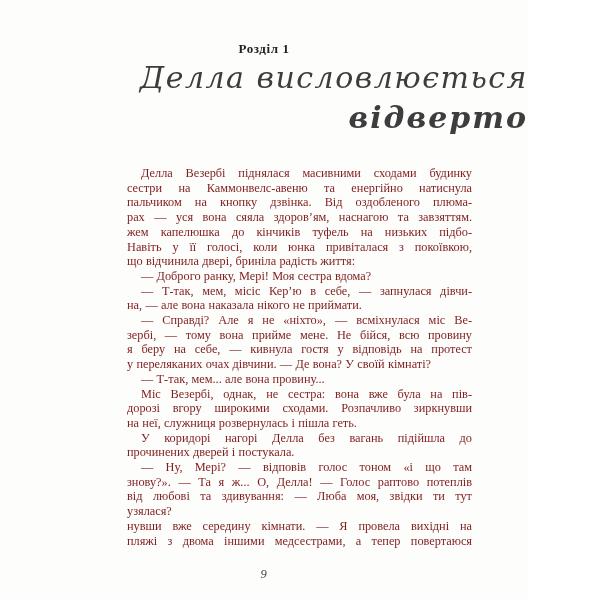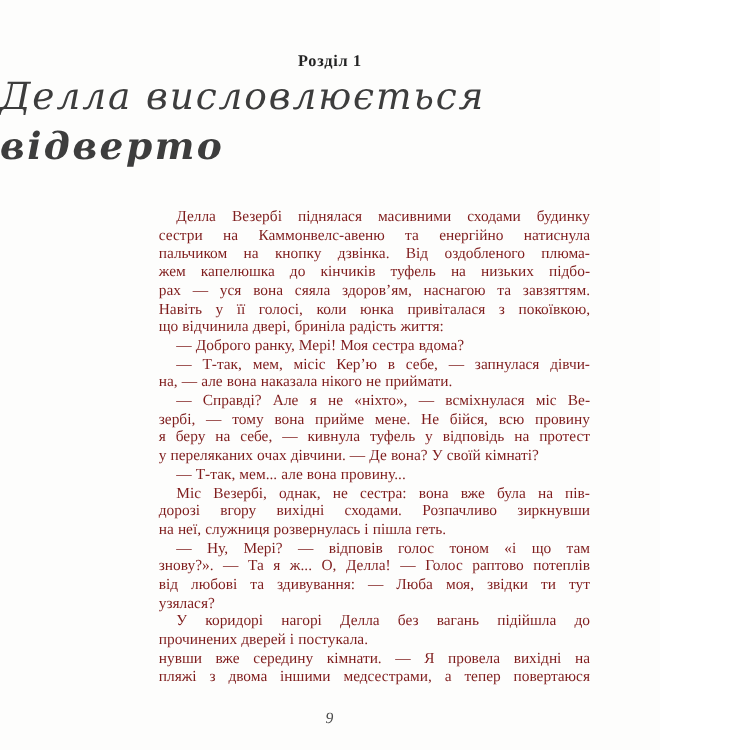--- a/index.html
+++ b/index.html
@@ -22,21 +22,21 @@
     font-size: 13px;
     font-weight: bold;
     letter-spacing: 0.6px;
     color: #242424;
   }
   .script-title {
     position: absolute;
     top: 58px;
     left: 0;
     width: 100%;
-    text-align: left;
+    text-align: right;
     font-family: "DejaVu Serif", serif;
     font-style: italic;
     color: #3d3d3d;
   }
   .script-title .title-line-1 {
     font-size: 30px;
     line-height: 40px;
     letter-spacing: 1.5px;
   }
   .script-title .title-line-2 {
@@ -88,55 +88,55 @@
   <div class="script-title">
     <div class="title-line-1">Делла висловлюється</div>
     <div class="title-line-2">відверто</div>
   </div>
 
   <div class="body-text">
       <div class="paragraph">
         <div class="line just indent">Делла Везербі піднялася масивними сходами будинку</div>
         <div class="line just">сестри на Каммонвелс-авеню та енергійно натиснула</div>
         <div class="line just">пальчиком на кнопку дзвінка. Від оздобленого плюма-</div>
+        <div class="line just">рах — уся вона сяяла здоров’ям, наснагою та завзяттям.</div>
         <div class="line just">жем капелюшка до кінчиків туфель на низьких підбо-</div>
-        <div class="line just">рах — уся вона сяяла здоров’ям, наснагою та завзяттям.</div>
         <div class="line just">Навіть у її голосі, коли юнка привіталася з покоївкою,</div>
         <div class="line">що відчинила двері, бриніла радість життя:</div>
       </div>
       <div class="paragraph">
         <div class="line indent">— Доброго ранку, Мері! Моя сестра вдома?</div>
       </div>
       <div class="paragraph">
         <div class="line just indent">— Т-так, мем, місіс Кер’ю в себе, — запнулася дівчи-</div>
         <div class="line">на, — але вона наказала нікого не приймати.</div>
       </div>
       <div class="paragraph">
         <div class="line just indent">— Справді? Але я не «ніхто», — всміхнулася міс Ве-</div>
         <div class="line just">зербі, — тому вона прийме мене. Не бійся, всю провину</div>
-        <div class="line just">я беру на себе, — кивнула туфель у відповідь на протест</div>
+        <div class="line just">я беру на себе, — кивнула гостя у відповідь на протест</div>
         <div class="line">у переляканих очах дівчини. — Де вона? У своїй кімнаті?</div>
       </div>
       <div class="paragraph">
         <div class="line indent">— Т-так, мем... але вона провину...</div>
       </div>
       <div class="paragraph">
         <div class="line just indent">Міс Везербі, однак, не сестра: вона вже була на пів-</div>
-        <div class="line just">дорозі вгору вихідні сходами. Розпачливо зиркнувши</div>
+        <div class="line just">дорозі вгору широкими сходами. Розпачливо зиркнувши</div>
         <div class="line">на неї, служниця розвернулась і пішла геть.</div>
+      </div>
+      <div class="paragraph">
+        <div class="line just indent">У коридорі нагорі Делла без вагань підійшла до</div>
+        <div class="line">прочинених дверей і постукала.</div>
       </div>
       <div class="paragraph">
         <div class="line just indent">— Ну, Мері? — відповів голос тоном «і що там</div>
         <div class="line just">знову?». — Та я ж... О, Делла! — Голос раптово потеплів</div>
         <div class="line just">від любові та здивування: — Люба моя, звідки ти тут</div>
         <div class="line">узялася?</div>
-      </div>
-      <div class="paragraph">
-        <div class="line just indent">У коридорі нагорі Делла без вагань підійшла до</div>
-        <div class="line">прочинених дверей і постукала.</div>
       </div>
       <div class="paragraph">
         <div class="line just">нувши вже середину кімнати. — Я провела вихідні на</div>
         <div class="line just">пляжі з двома іншими медсестрами, а тепер повертаюся</div>
       </div>
     </div>
 
   <div class="page-number">9</div>
 
 </div>

